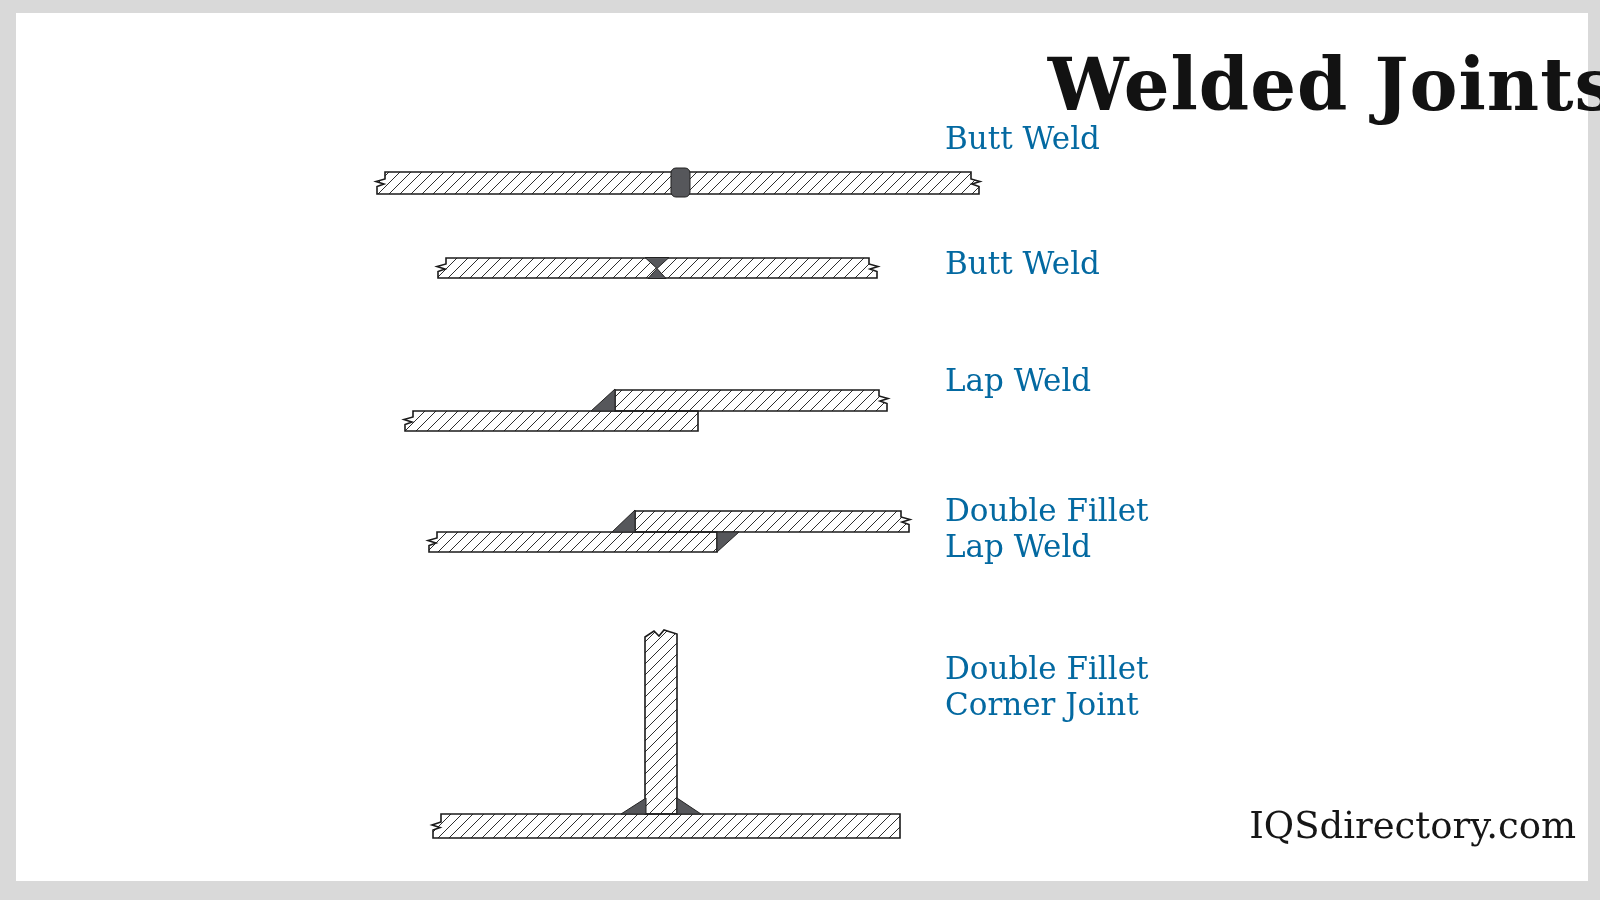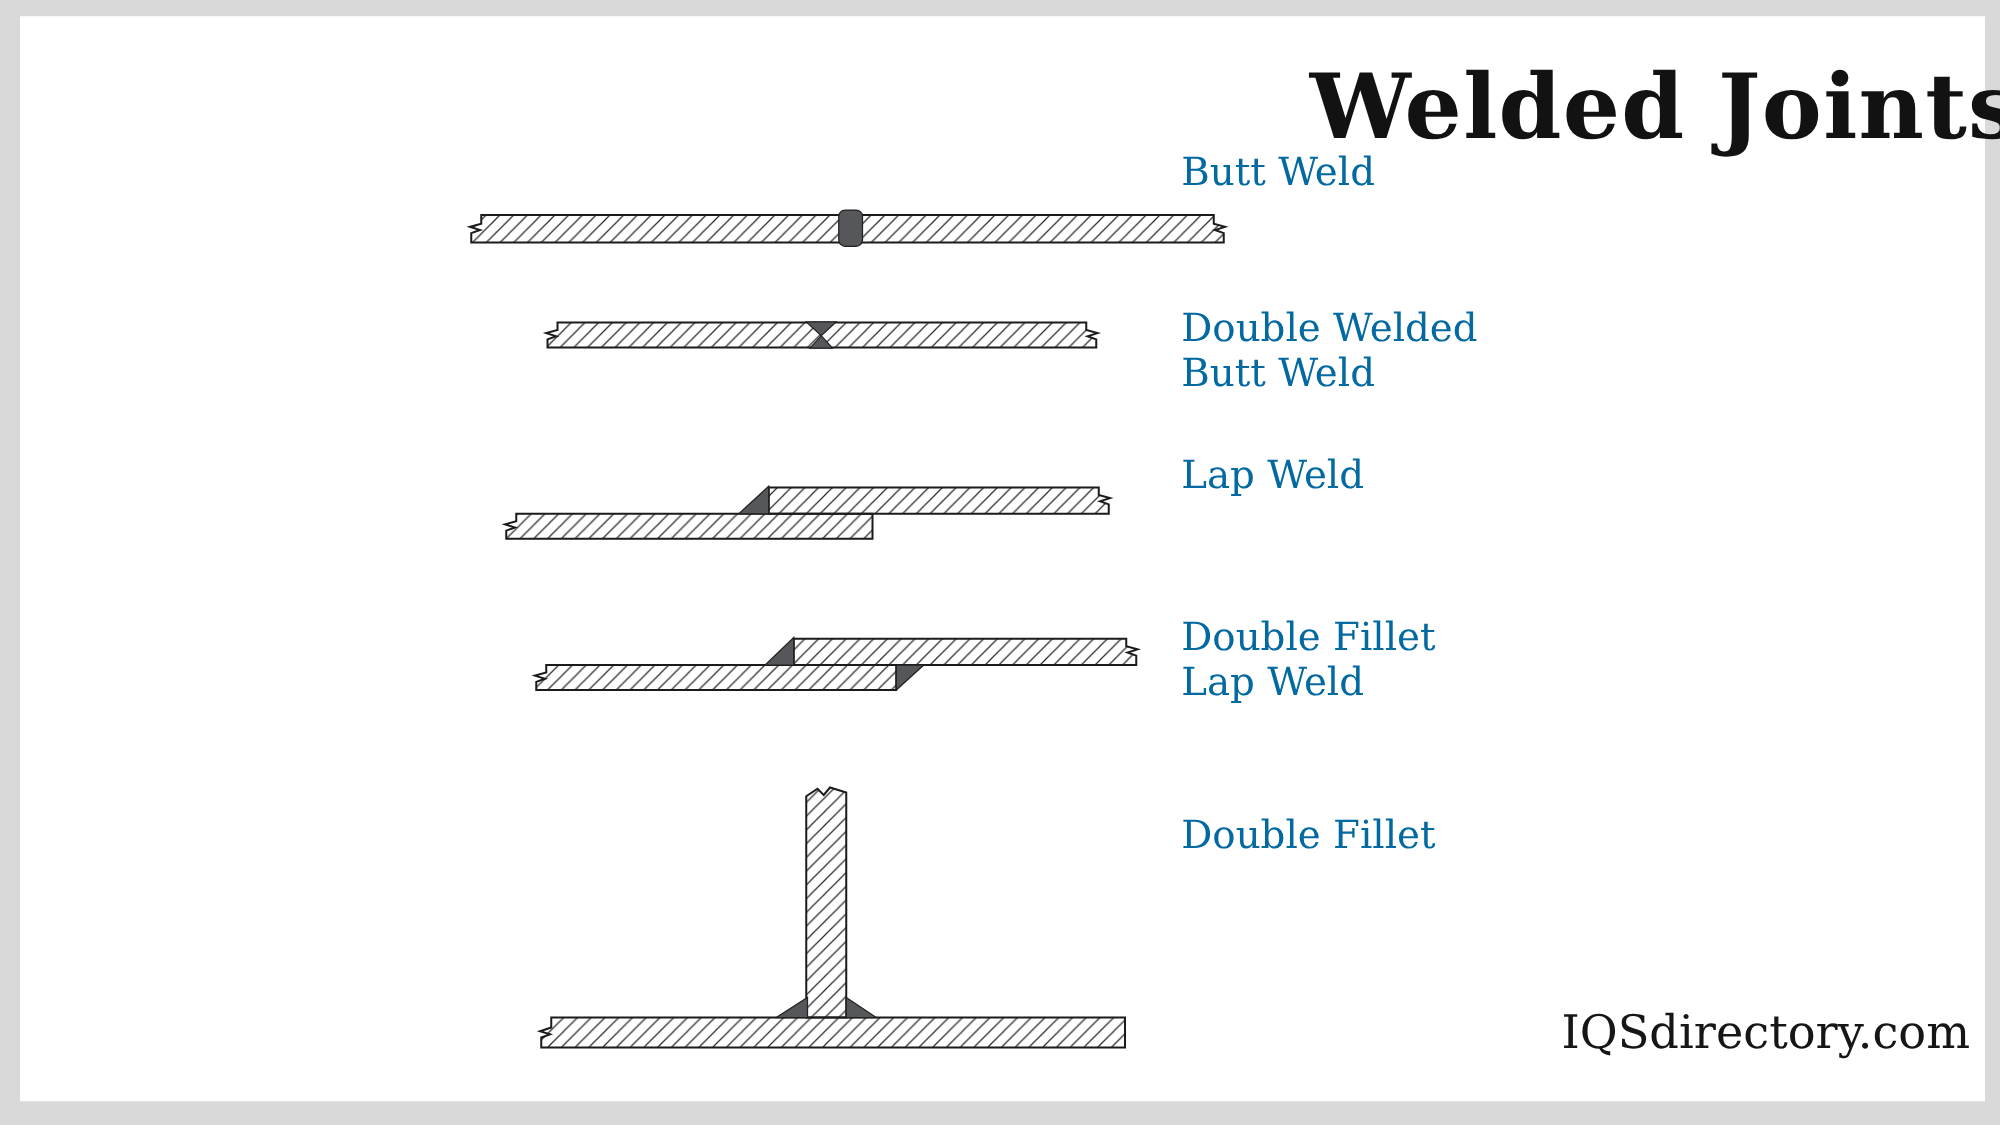--- a/index.html
+++ b/index.html
@@ -99,30 +99,30 @@
     <polygon class="weld" points="621,814 646,814 646,798" fill="#56575b"></polygon>
     <polygon class="weld" points="677,798 701,814 677,814"></polygon>
   </g>
 </svg>
 
 <div class="label lbl-1">
   <span>Butt Weld</span>
 </div>
 
 <div class="label lbl-2">
-  <span>Double Welded</span>
   <span>Butt Weld</span>
 </div>
 
 <div class="label lbl-3">
   <span>Lap Weld</span>
 </div>
 
 <div class="label lbl-4">
   <span>Double Fillet</span>
   <span>Lap Weld</span>
 </div>
 
 <div class="label lbl-5">
   <span>Double Fillet</span>
+  <span>Corner Joint</span>
 </div>
 
 <div class="watermark">IQSdirectory.com</div>
 
 </body></html>

